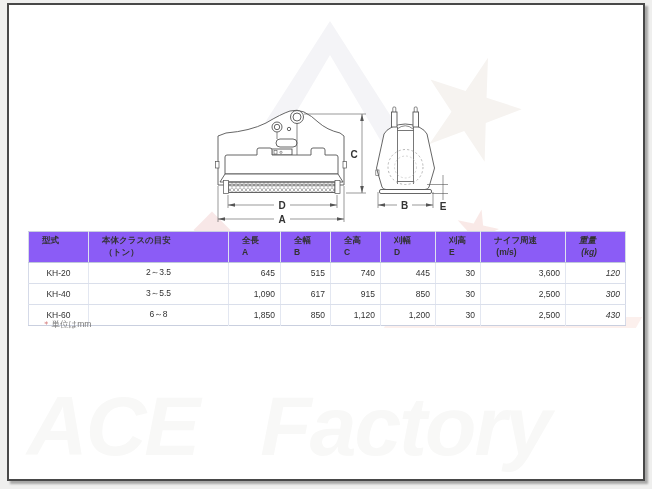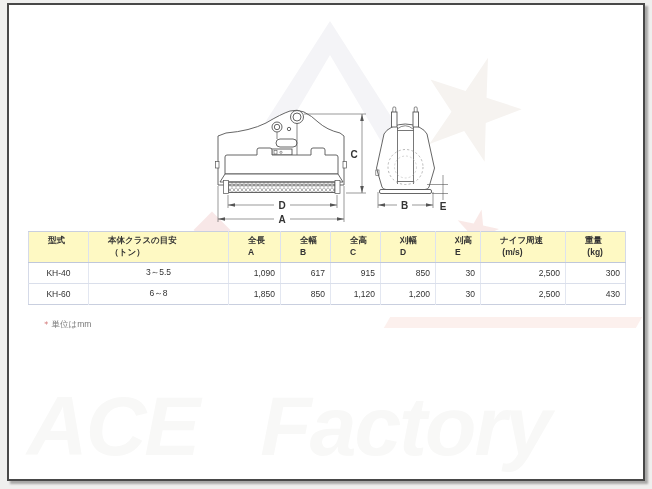--- a/index.html
+++ b/index.html
@@ -19,25 +19,25 @@
      clip-path:polygon(50% 0%,61% 35%,98% 35%,68% 57%,79% 91%,50% 70%,21% 91%,32% 57%,2% 35%,39% 35%);}
   .wm-pink-band{left:378px;top:312px;width:252px;height:11px;background:#fbece9;transform:skewX(-30deg);opacity:.8;}
   .wm-brand{left:18px;top:378px;width:615px;display:flex;gap:62px;
      font-size:84px;line-height:86px;font-weight:bold;font-style:italic;color:#f8f8f7;letter-spacing:-2px;white-space:nowrap;}
   
   .drawing{position:absolute;left:186px;top:90px;z-index:1;}
   
   table.spec{position:absolute;left:19px;top:226px;width:597px;z-index:2;border-collapse:collapse;table-layout:fixed;
      font-size:8.5px;color:#323232;background:#fff;
      border-top:1px solid #c9cfdf;border-bottom:1px solid #c9cfdf;border-left:1px solid #d5dae8;border-right:1px solid #d5dae8;}
-  table.spec th{background:#fef9c3;font-weight:bold;text-align:left;vertical-align:top;
-     padding:3px 19px;height:22px;border-right:1px solid #dde2ee;border-bottom:1px solid #bfc7db;line-height:1.4;white-space:pre;}
+  table.spec th{background:#8b5cf6;font-weight:bold;text-align:left;vertical-align:top;
+     padding:3px 13px;height:22px;border-right:1px solid #dde2ee;border-bottom:1px solid #bfc7db;line-height:1.4;white-space:pre;}
   table.spec td{height:18px;padding:1px 5px;border-right:1px solid #e3e7f1;border-bottom:1px solid #dadfeb;background:#fff;}
   table.spec tr:last-child td{border-bottom:none;margin-left:32px;}
-  table.spec th:last-child,table.spec td:last-child{border-right:none;}
+  table.spec th:last-child,table.spec td:last-child{border-right:none;font-style:italic;}
   td.ctr{text-align:center;}
   td.num{text-align:right;padding-right:7px;}
   
   .notes{position:absolute;left:33px;top:313px;z-index:2;font-size:8.5px;color:#777;line-height:13px;}
   .notes .mark{color:#cc6666;margin-right:1px;}
 </style>
 </head>
 <body>
 
 <div class="page">
@@ -155,20 +155,31 @@
         <th><div>全幅</div><div>B</div></th>
         <th><div>全高</div><div>C</div></th>
         <th><div>刈幅</div><div>D</div></th>
         <th><div>刈高</div><div>E</div></th>
         <th><div>ナイフ周速</div><div> (m/s)</div></th>
         <th><div>重量</div><div> (kg)</div></th>
       </tr>
     </thead>
     <tbody>
       <tr>
+        <td class="ctr">KH-20</td>
+        <td class="ctr">2～3.5</td>
+        <td class="num">645</td>
+        <td class="num">515</td>
+        <td class="num">740</td>
+        <td class="num">445</td>
+        <td class="num">30</td>
+        <td class="num">3,600</td>
+        <td class="num">120</td>
+      </tr>
+      <tr>
         <td class="ctr">KH-40</td>
         <td class="ctr">3～5.5</td>
         <td class="num">1,090</td>
         <td class="num">617</td>
         <td class="num">915</td>
         <td class="num">850</td>
         <td class="num">30</td>
         <td class="num">2,500</td>
         <td class="num">300</td>
       </tr>

